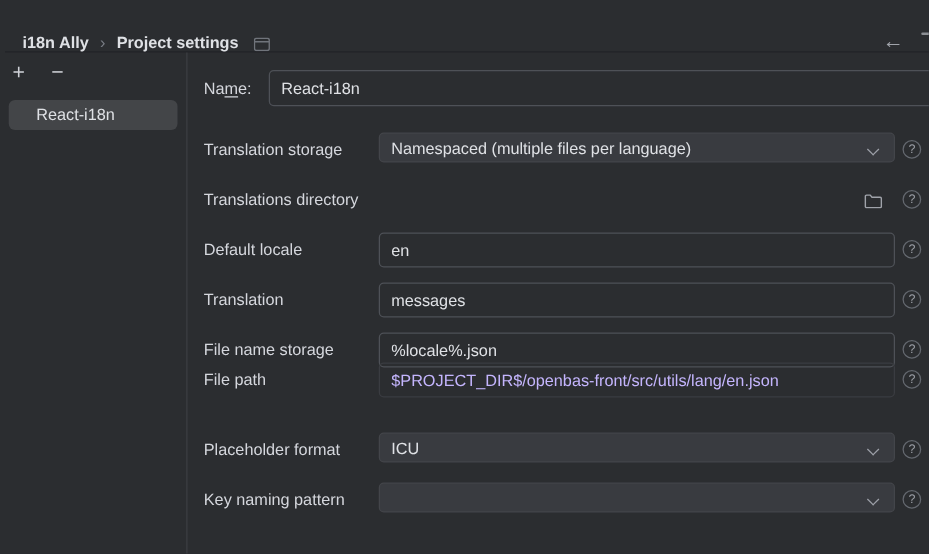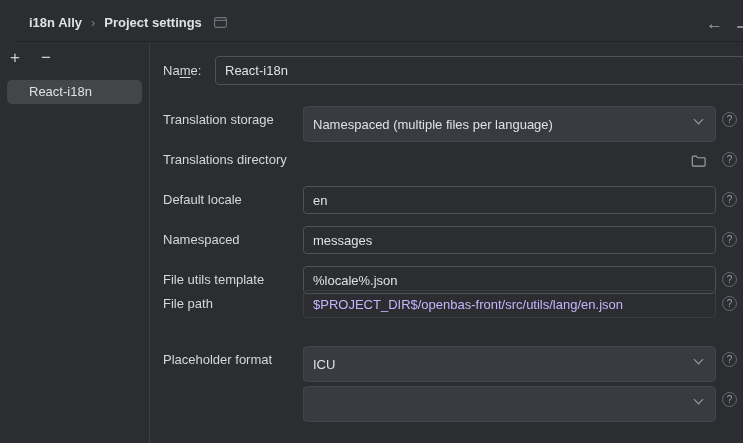--- a/index.html
+++ b/index.html
@@ -4,23 +4,23 @@
 <style>
   * { margin:0; padding:0; box-sizing:border-box; }
   html,body { width:743px; height:443px; overflow:hidden; }
   body {
     background:#2b2d30;
     font-family:"Liberation Sans","DejaVu Sans",sans-serif;
     font-size:13px; color:#dfe1e5; position:relative;
   }
   
   .header {
-    position:absolute; top:0; left:15px; right:0; height:42px;
+    position:absolute; top:0; left:4px; right:0; height:42px;
     background:#2b2d30; border-bottom:1px solid #222327;
-    display:flex; align-items:center; padding:4px 14px 0 14px;
+    display:flex; align-items:flex-end; padding:4px 14px 0 14px;
   }
   .crumb { font-weight:bold; color:#dfe1e5; cursor:default; }
   .crumb-sep { color:#797d85; margin:0 9px; font-size:13px; }
   .win-icon { margin-left:12px; display:inline-flex; opacity:.85; }
   .header-spacer { flex:1; }
   .back-arrow { color:#a0a3aa; font-size:17px; line-height:1; padding:0 6px; margin-top:2px; }
   .partial-icon { position:absolute; right:-3px; top:26px; width:9px; height:2px; background:#8c8f94; border-radius:1px; }
   
   .sidebar {
     position:absolute; top:42px; left:0; bottom:0; width:150px;
@@ -35,21 +35,21 @@
     margin:8px 7px 0 7px; height:24px; line-height:24px;
     background:#434548; border-radius:5px; padding-left:22px; color:#dfe1e5;
   }
   
   .row { position:absolute; left:0; width:743px; height:28px; }
   .lbl {
     position:absolute; left:163px; top:6px; color:#d5d7dd; white-space:nowrap;
   }
   .mnem { text-decoration:underline; text-underline-offset:2px; }
   .field {
-    position:absolute; left:303px; top:0; width:413px; height:36px;
+    position:absolute; left:303px; top:0; width:413px; height:24px;
     border-radius:4px; display:flex; align-items:center;
   }
   input.text-input {
     background:transparent; border:1px solid #4e5157; color:#dfe1e5;
     font:inherit; padding:0 28px 0 9px; outline:none; width:413px; height:28px;
     border-radius:4px;
   }
   input.plain { padding-right:9px; }
   input.disabled { border-color:#3a3c41; color:#c4b5fd; }
   .combo {
@@ -127,44 +127,45 @@
   <span class="help">?</span>
 </div>
 
 <div class="row" style="top:186px">
   <span class="lbl">Default locale</span>
   <input class="field text-input plain" type="text" value="en" style="">
   <span class="help">?</span>
 </div>
 
 <div class="row" style="top:226px">
-  <span class="lbl">Namespaced</span>
+  <span class="lbl">Translation</span>
   <input class="field text-input plain" type="text" value="messages" style="">
   <span class="help">?</span>
 </div>
 
 <div class="row" style="top:266px">
-  <span class="lbl">File utils template</span>
+  <span class="lbl">File name storage</span>
   <input class="field text-input plain" type="text" value="%locale%.json" style="">
   <span class="help">?</span>
 </div>
 
 <div class="row" style="top:290px">
   <span class="lbl">File path</span>
   <input class="field text-input plain disabled" type="text" readonly="" value="$PROJECT_DIR$/openbas-front/src/utils/lang/en.json" style="">
   <span class="help">?</span>
 </div>
 
 <div class="row" style="top:346px">
   <span class="lbl">Placeholder format</span>
   <div class="field combo">
     <span class="combo-text">ICU</span>
     <span class="chev"></span>
   </div>
   <span class="help">?</span>
 </div>
 
 <div class="row" style="top:386px">
+  <span class="lbl">Key naming pattern</span>
   <div class="field combo">
     <span class="chev"></span>
   </div>
   <span class="help">?</span>
 </div>
 
 </body></html>

